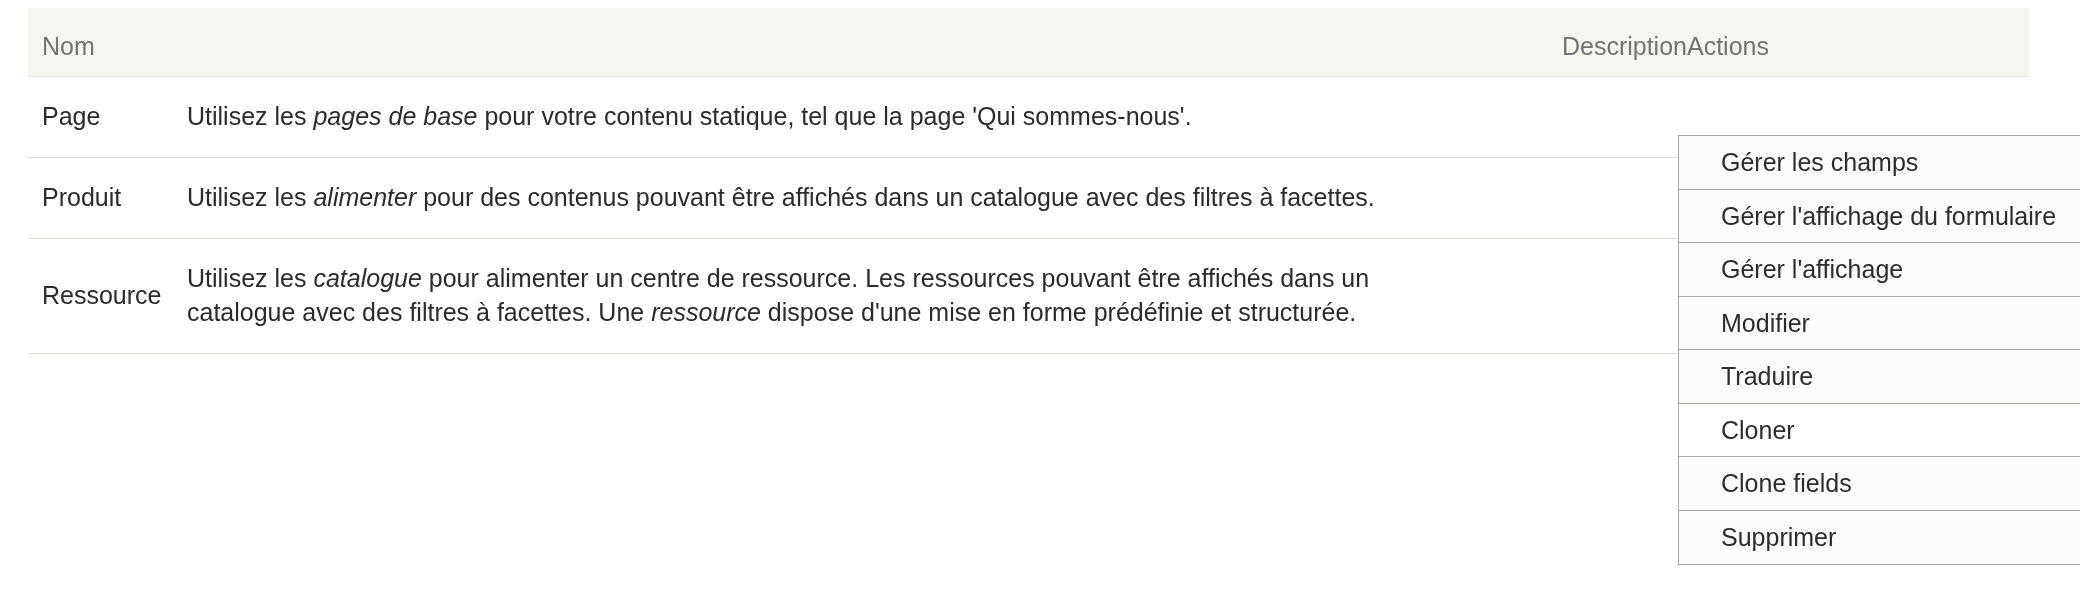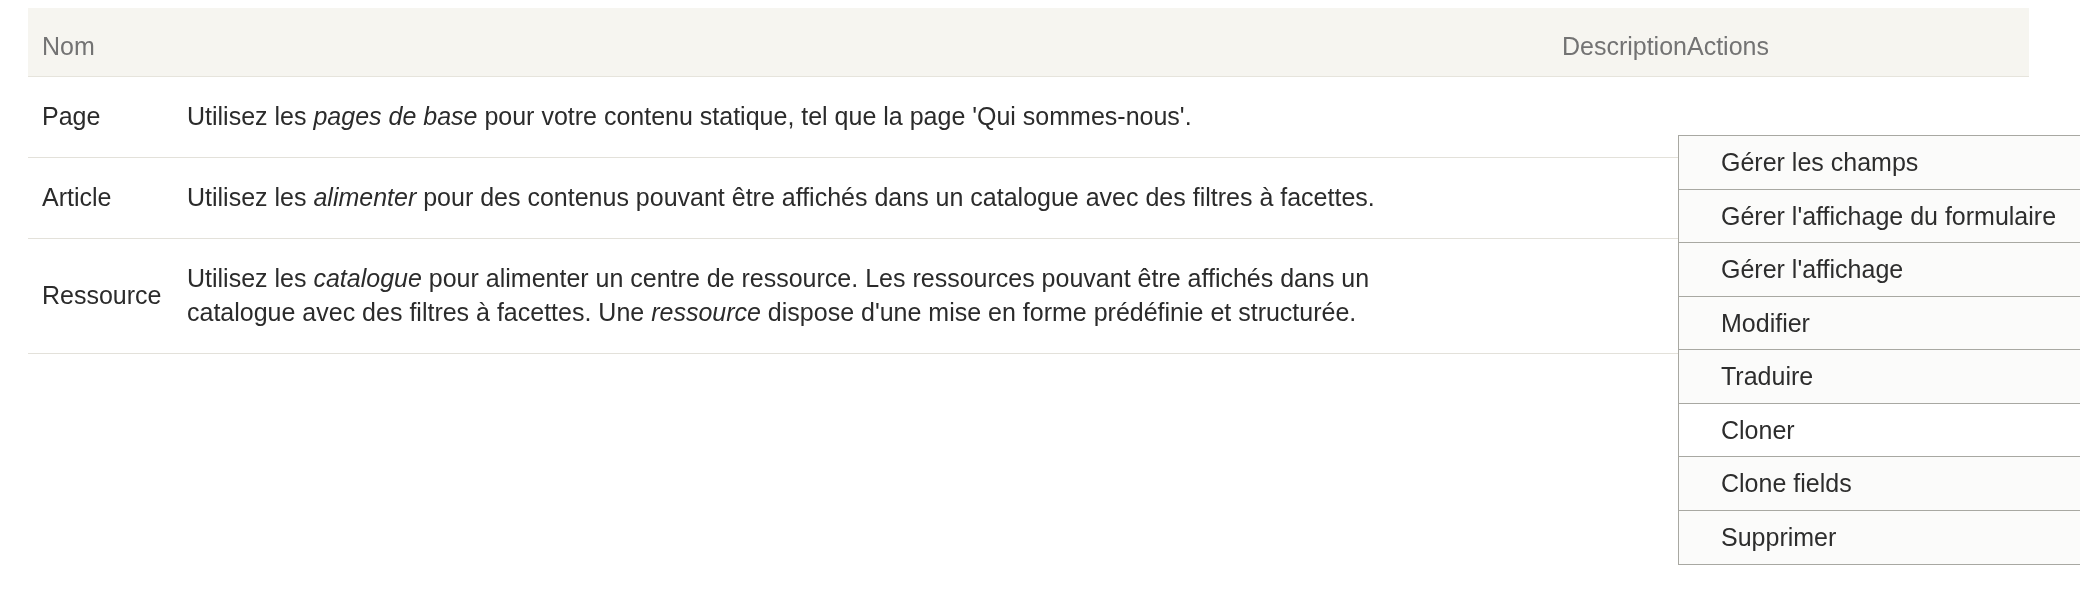--- a/index.html
+++ b/index.html
@@ -123,21 +123,21 @@
     </thead>
     <tbody>
         <tr class="row-even">
           <td class="cell-nom">Page</td>
           <td class="cell-desc desc">
             <span class="desc-line">Utilisez les <em>pages de base</em> pour votre contenu statique, tel que la page 'Qui sommes-nous'.</span>
           </td>
           <td class="cell-actions"></td>
         </tr>
         <tr class="row-even">
-          <td class="cell-nom">Article</td>
+          <td class="cell-nom">Produit</td>
           <td class="cell-desc desc">
             <span class="desc-line">Utilisez les <em>alimenter</em> pour des contenus pouvant être affichés dans un catalogue avec des filtres à facettes.</span>
           </td>
           <td class="cell-actions"></td>
         </tr>
         <tr class="row-even">
           <td class="cell-nom">Ressource</td>
           <td class="cell-desc desc">
             <span class="desc-line">Utilisez les <em>catalogue</em> pour alimenter un centre de ressource. Les ressources pouvant être affichés dans un</span>
             <span class="desc-line">catalogue avec des filtres à facettes. Une <em>ressource</em> dispose d'une mise en forme prédéfinie et structurée.</span>

